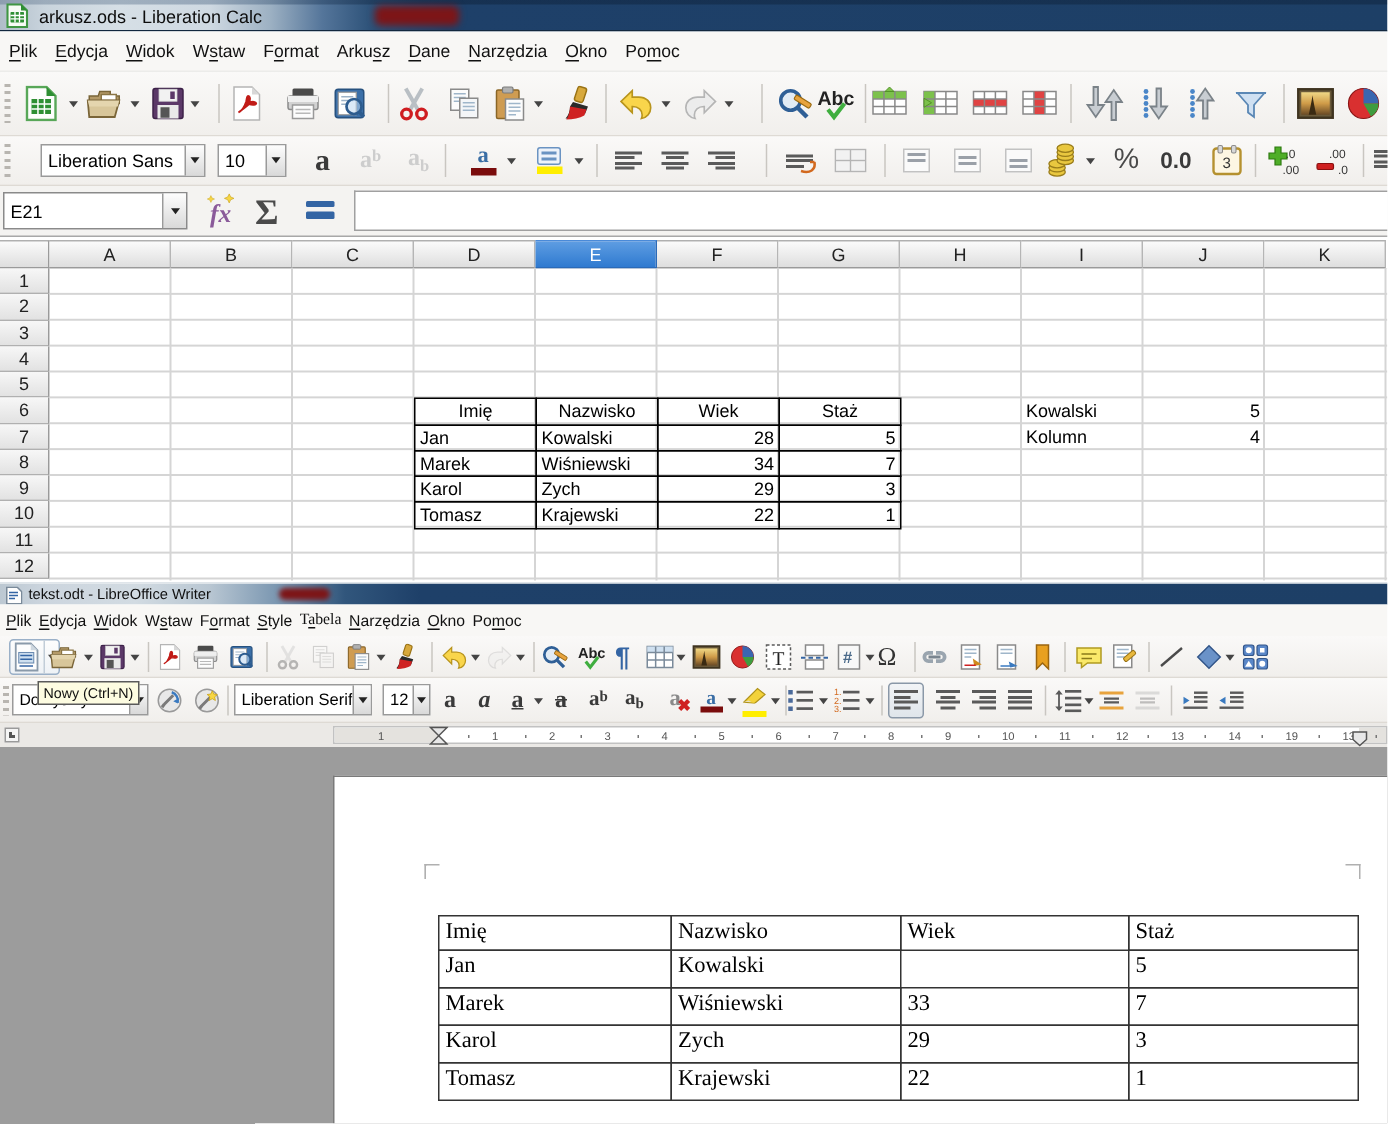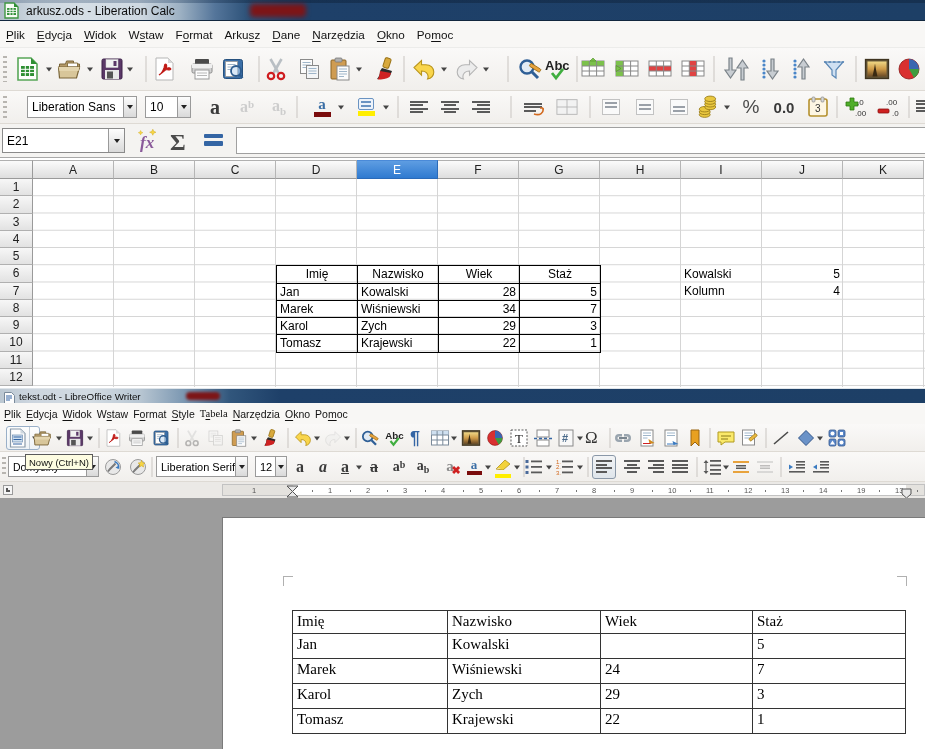--- a/index.html
+++ b/index.html
@@ -975,21 +975,21 @@
 <div class="abs" style="left:292px;top:112px;width:614px;height:124px;font-family:'Liberation Serif',serif;font-size:15px;color:#000;">
 <div class="abs" style="left:0px;top:0px;width:156px;height:24px;border:1px solid #333;padding:2px 0 0 4px;">Imię</div>
 <div class="abs" style="left:155px;top:0px;width:154px;height:24px;border:1px solid #333;padding:2px 0 0 4px;">Nazwisko</div>
 <div class="abs" style="left:308px;top:0px;width:153px;height:24px;border:1px solid #333;padding:2px 0 0 4px;">Wiek</div>
 <div class="abs" style="left:460px;top:0px;width:154px;height:24px;border:1px solid #333;padding:2px 0 0 4px;">Staż</div>
 <div class="abs" style="left:0px;top:23px;width:156px;height:26px;border:1px solid #333;padding:2px 0 0 4px;">Jan</div>
 <div class="abs" style="left:155px;top:23px;width:154px;height:26px;border:1px solid #333;padding:2px 0 0 4px;">Kowalski</div>
 <div class="abs" style="left:460px;top:23px;width:154px;height:26px;border:1px solid #333;padding:2px 0 0 4px;">5</div>
 <div class="abs" style="left:0px;top:48px;width:156px;height:26px;border:1px solid #333;padding:2px 0 0 4px;">Marek</div>
 <div class="abs" style="left:155px;top:48px;width:154px;height:26px;border:1px solid #333;padding:2px 0 0 4px;">Wiśniewski</div>
-<div class="abs" style="left:308px;top:48px;width:153px;height:26px;border:1px solid #333;padding:2px 0 0 4px;">24</div>
+<div class="abs" style="left:308px;top:48px;width:153px;height:26px;border:1px solid #333;padding:2px 0 0 4px;">33</div>
 <div class="abs" style="left:460px;top:48px;width:154px;height:26px;border:1px solid #333;padding:2px 0 0 4px;">7</div>
 <div class="abs" style="left:0px;top:73px;width:156px;height:26px;border:1px solid #333;padding:2px 0 0 4px;">Karol</div>
 <div class="abs" style="left:155px;top:73px;width:154px;height:26px;border:1px solid #333;padding:2px 0 0 4px;">Zych</div>
 <div class="abs" style="left:308px;top:73px;width:153px;height:26px;border:1px solid #333;padding:2px 0 0 4px;">29</div>
 <div class="abs" style="left:460px;top:73px;width:154px;height:26px;border:1px solid #333;padding:2px 0 0 4px;">3</div>
 <div class="abs" style="left:0px;top:98px;width:156px;height:26px;border:1px solid #333;padding:2px 0 0 4px;">Tomasz</div>
 <div class="abs" style="left:155px;top:98px;width:154px;height:26px;border:1px solid #333;padding:2px 0 0 4px;">Krajewski</div>
 <div class="abs" style="left:308px;top:98px;width:153px;height:26px;border:1px solid #333;padding:2px 0 0 4px;">22</div>
 <div class="abs" style="left:460px;top:98px;width:154px;height:26px;border:1px solid #333;padding:2px 0 0 4px;">1</div>
 </div>

